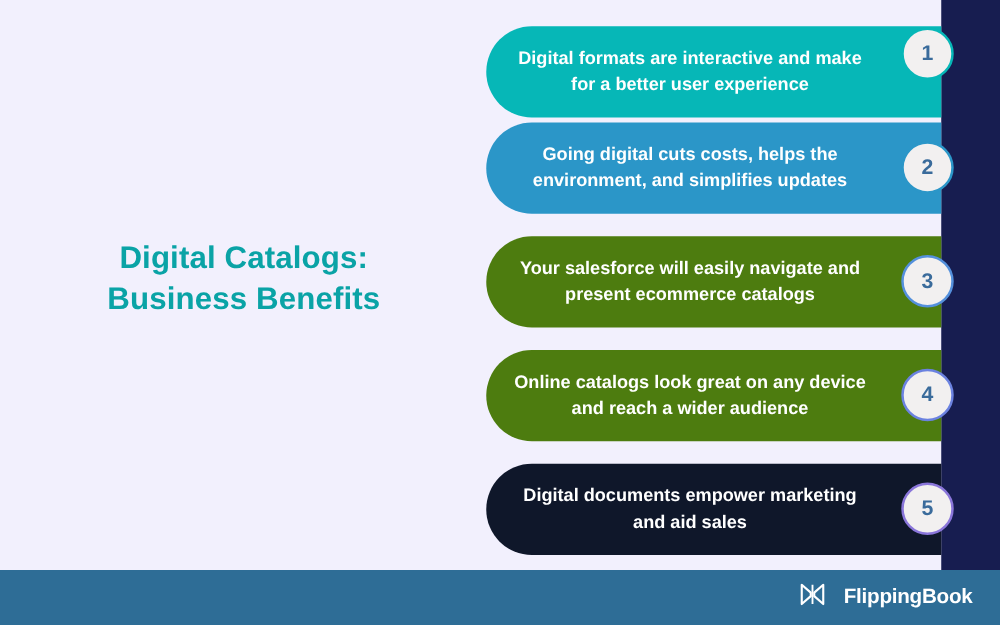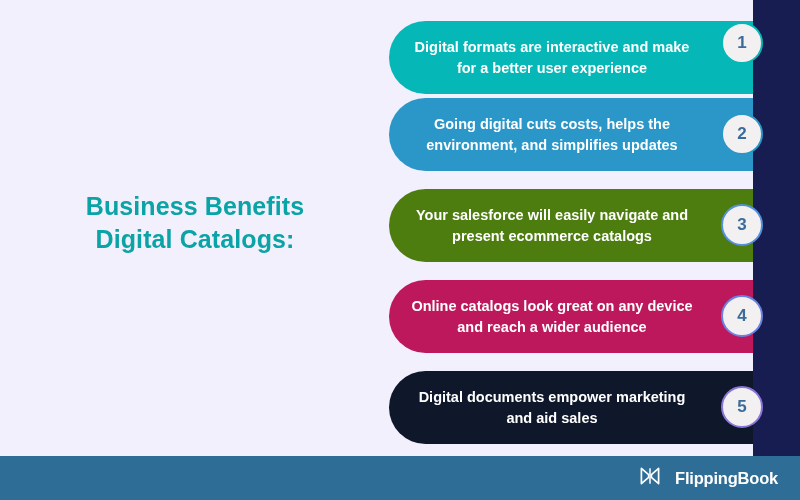--- a/index.html
+++ b/index.html
@@ -111,22 +111,22 @@
   }
 </style>
 </head>
 <body>
 
 <div id="slide" style="background: rgb(242, 240, 253);">
 
   <div id="navy-panel" style="background: rgb(23, 29, 80);"></div>
 
   <div id="title-block">
+    <span class="line" style="color: rgb(10, 163, 166);">Digital Catalogs:</span>
     <span class="line" style="color: rgb(10, 163, 166);">Business Benefits</span>
-    <span class="line" style="color: rgb(10, 163, 166);">Digital Catalogs:</span>
   </div>
 
   <div class="bar" style="top: 21px; background: rgb(6, 183, 183);">
     <span class="bar-text">Digital formats are interactive and make for a better user experience</span>
   </div>
   <div class="badge" style="left: 721px; top: 22px; background: rgb(242, 240, 240); color: rgb(58, 107, 155); border: 2.5px solid rgb(6, 183, 183);">
     <span>1</span>
   </div>
 
   <div class="bar" style="top: 98px; background: rgb(43, 150, 200); align-items: center;">
@@ -136,21 +136,21 @@
     <span>2</span>
   </div>
 
   <div class="bar" style="top: 189px; background: #4d7c0f;">
     <span class="bar-text">Your salesforce will easily navigate and present ecommerce catalogs</span>
   </div>
   <div class="badge" style="left: 721px; top: 204px; background: rgb(242, 240, 240); color: rgb(58, 107, 155); border: 2.5px solid rgb(84, 144, 220);">
     <span>3</span>
   </div>
 
-  <div class="bar" style="top: 280px; background: #be185d;">
+  <div class="bar" style="top: 280px; background: #4d7c0f;">
     <span class="bar-text">Online catalogs look great on any device and reach a wider audience</span>
   </div>
   <div class="badge" style="left: 721px; top: 295px; background: rgb(242, 240, 240); color: rgb(58, 107, 155); border: 2.5px solid rgb(107, 130, 224);">
     <span>4</span>
   </div>
 
   <div class="bar" style="top: 371px; background: #0f172a;">
     <span class="bar-text">Digital documents empower marketing and aid sales</span>
   </div>
   <div class="badge" style="left: 721px; top: 386px; background: rgb(242, 240, 240); color: rgb(58, 107, 155); border: 2.5px solid rgb(138, 118, 218);">

